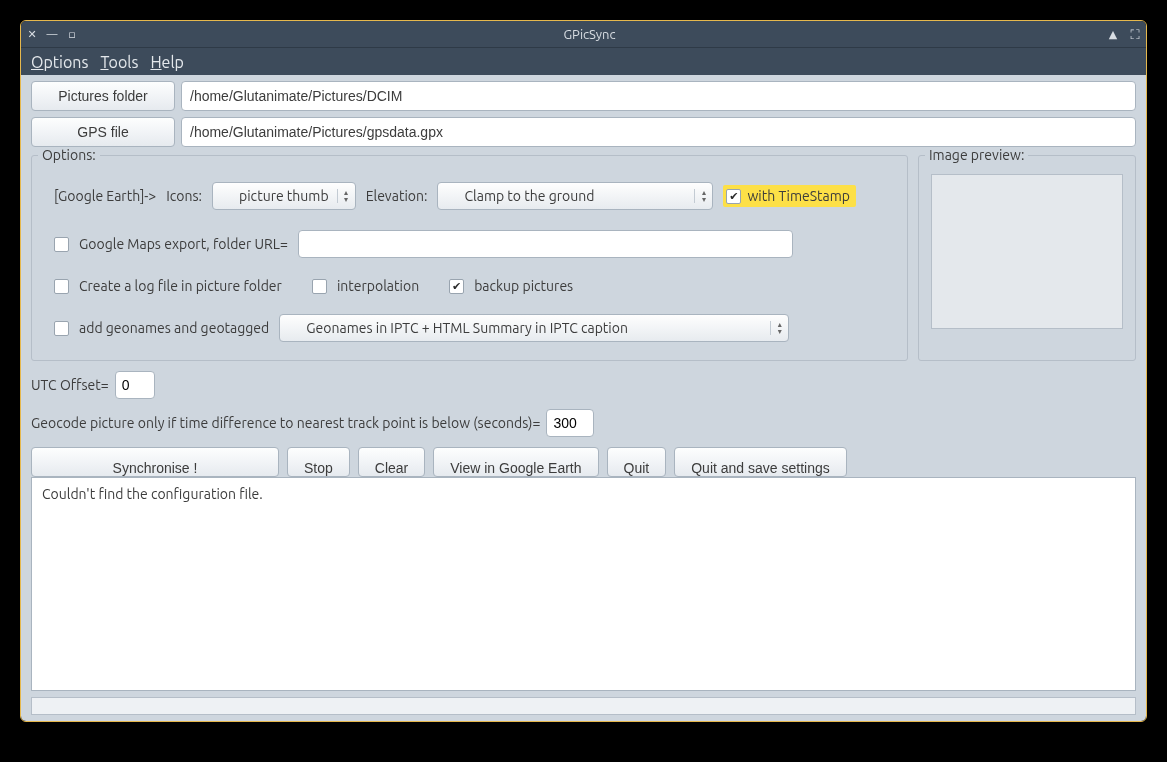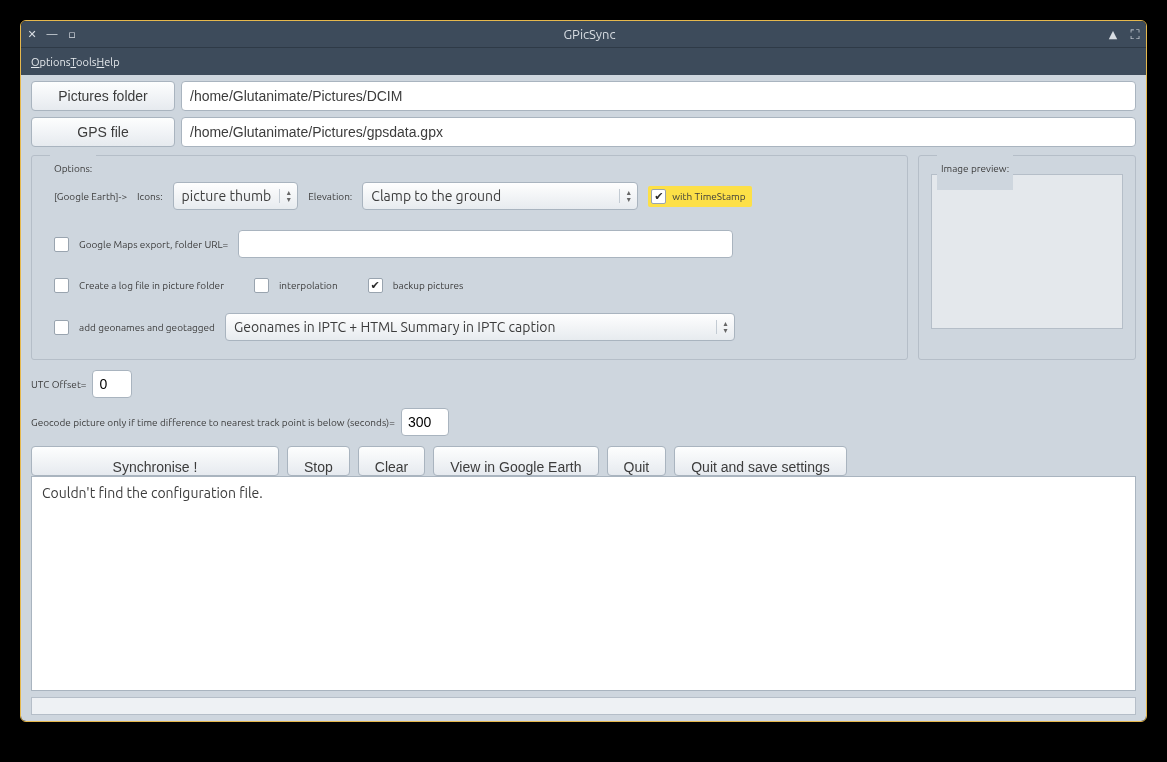--- a/index.html
+++ b/index.html
@@ -34,24 +34,25 @@
 }
 .titlebar .win-ctrls-left { display:flex; gap:10px; align-items:center; }
 .titlebar .win-ctrl { width:10px; height:10px; display:inline-flex; align-items:center; justify-content:center; cursor:pointer; font-size:11px; line-height:1; }
 .titlebar .title { position:absolute; left:0; right:0; text-align:center; pointer-events:none;margin-left:12px; }
 .titlebar .win-ctrls-right { margin-left:auto; display:flex; gap:12px; align-items:center; }
 .menubar {
   background: #3d4b5b;
   height: 28px;
   display: flex;
   align-items: center;
+  gap: 12px;
   padding: 0 10px;
   color: #e4e8ec;
   border-top: 1px solid #2e3a47;
-  font-size: 11px;
+  font-size: 16px;
 }
 .menubar span { cursor:pointer; }
 .underline-first::first-letter { text-decoration: underline; }
 .content {
   background: #ced6de;
   height: calc(100% - 54px);
   padding: 6px 10px 6px 10px;
   display: flex;
   flex-direction: column;
 }
@@ -80,33 +81,33 @@
 .options-panel, .preview-panel {
   border: 1px solid #b5bec8;
   border-radius: 3px;
   position: relative;
   padding: 18px 12px 12px 12px;
   background: #ced6de;
 }
 .options-panel { flex: 1; }
 .preview-panel { width: 218px; }
 .panel-title {
-  position:absolute; top:-9px; left:18px;
-  background:#ced6de; padding:16px 4px; font-size:10px;
+  position:absolute; top:-9px; left:6px;
+  background:#ced6de; padding:0 4px; font-size:14px;
 }
 .opt-row { display:flex; align-items:center; gap:10px; margin: 8px 0 20px 10px; flex-wrap:wrap; }
 .opt-row.tight { margin-bottom: 6px; }
 .combo {
   height: 28px;
   background: linear-gradient(#fefefe,#e7ebef);
   border: 1px solid #a9b4bf;
   border-radius: 4px;
   display:flex;
   align-items:center;
-  padding: 0 4px 0 8px;
+  padding: 0 4px 0 26px;
   font-size: 14px;
   color:#3c3c3c;
   cursor:pointer;
 }
 .combo .spinner {
   margin-left:8px;
   width:14px;
   display:flex;
   flex-direction:column;
   align-items:center;
@@ -124,21 +125,21 @@
 .chk.checked::after { content:"✔"; color:#2b2b2b; font-weight:bold; font-size:11px; }
 .chk-highlight { background:#fde047; padding:3px 6px 3px 3px; border-radius:2px; display:flex; align-items:center; gap:6px; }
 .small-input {
   height:28px; background:#fff; border:1px solid #a9b4bf; border-radius:4px;
   padding:0 6px; font-size:14px; width:48px; text-align:left;
 }
 .preview-box {
   width:100%; height:155px; background:#e4e8ec; border:1px solid #b5bec8;
 }
 .below-panels { margin-top:10px; }
-.label { color:#3c3c3c; font-size:10px; }
+.label { color:#3c3c3c; font-size:14px; }
 .action-row { display:flex; gap:8px; margin-top:10px; }
 .action-btn {
   height:30px; background:linear-gradient(#fdfefe,#e6eaef); border:1px solid #a9b4bf;
   border-radius:4px; padding:12px 16px; font-size:14px; color:#3c3c3c; cursor:pointer;
 }
 .action-btn.wide { width:248px; }
 .log {
   flex:1; background:#fff; border:1px solid #a9b4bf;
   padding:8px 10px; font-size:14px; color:#3c3c3c;
 }

